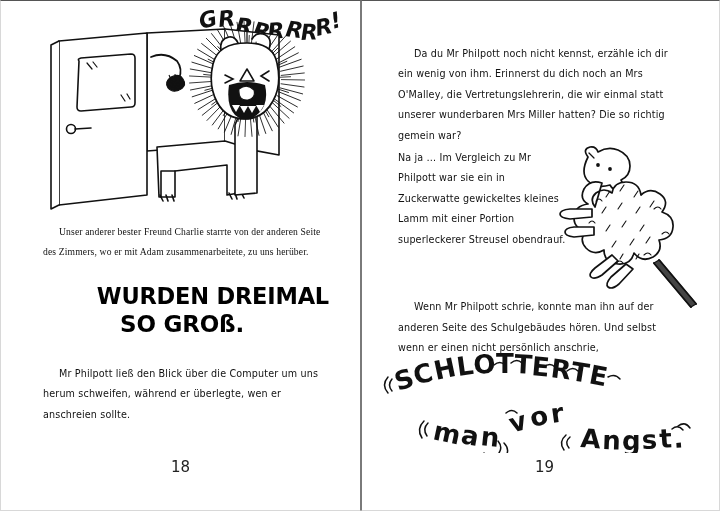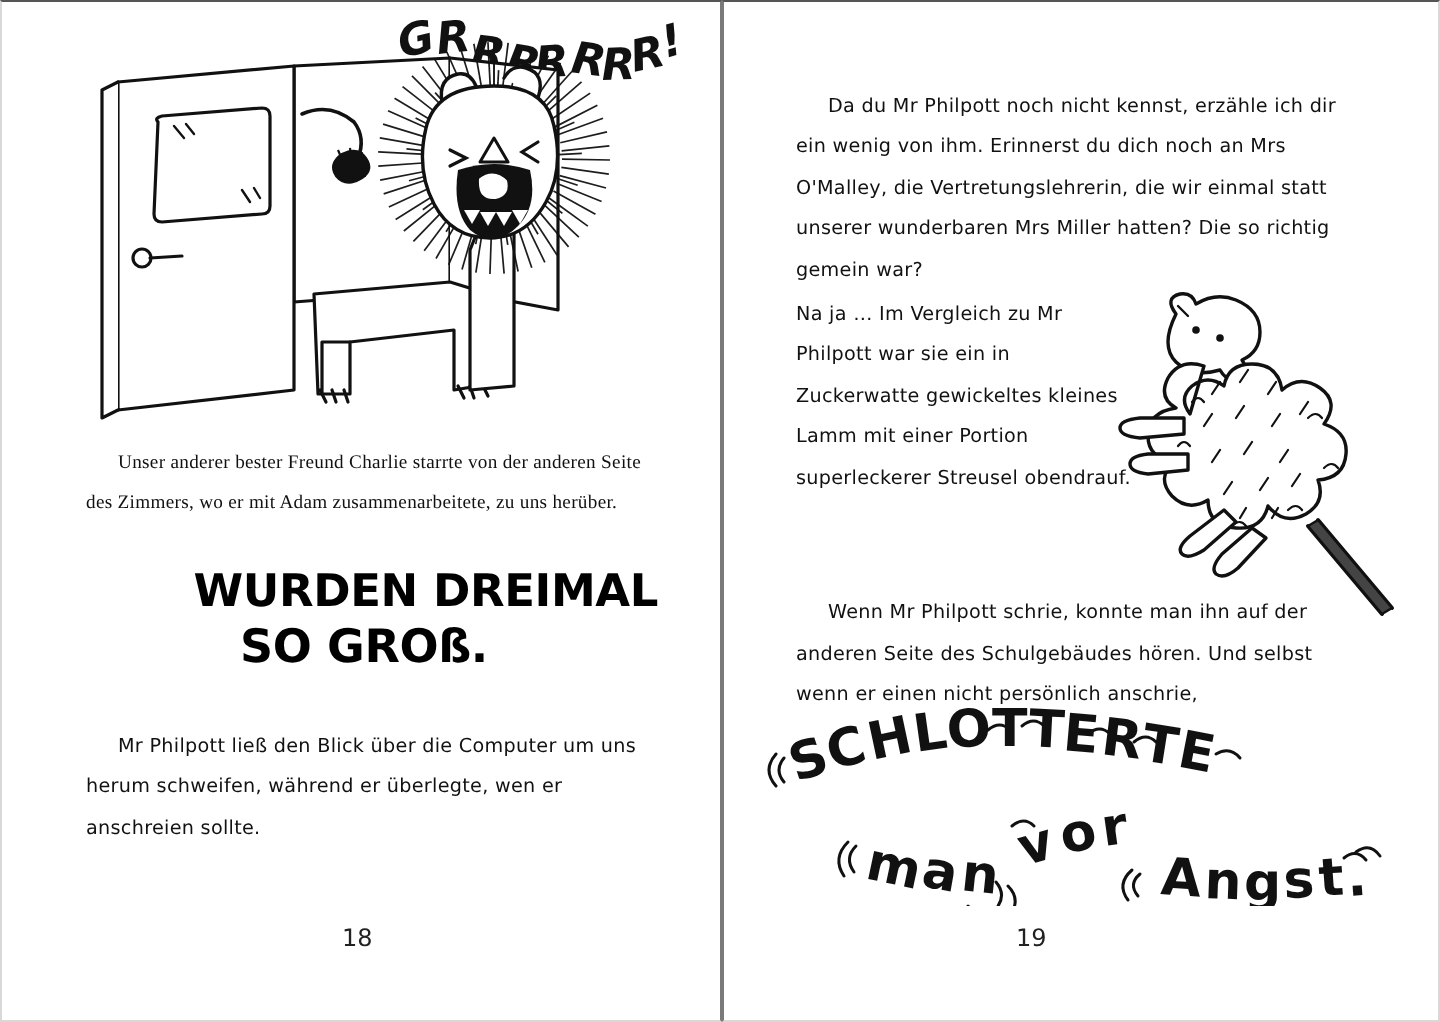--- a/index.html
+++ b/index.html
@@ -75,25 +75,25 @@
   .left-para2 {
     position: absolute;
     left: 42px;
     top: 353px;
     width: 278px;
   }
   .folio {
     position: absolute;
     bottom: 34px;
     font-family: "DejaVu Sans", sans-serif;
-    font-size: 12px;
+    font-size: 15px;
     color: #222;
   }
   .folio-left  { left: 170px; }
-  .folio-right { left: 146px; margin-top: 44px; }
+  .folio-right { left: 173px; margin-top: 44px; }
 
   
   .right-para1 {
     position: absolute;
     left: 36px;
     top: 33px;
     width: 285px;
   }
   .right-para2 {
     position: absolute;

